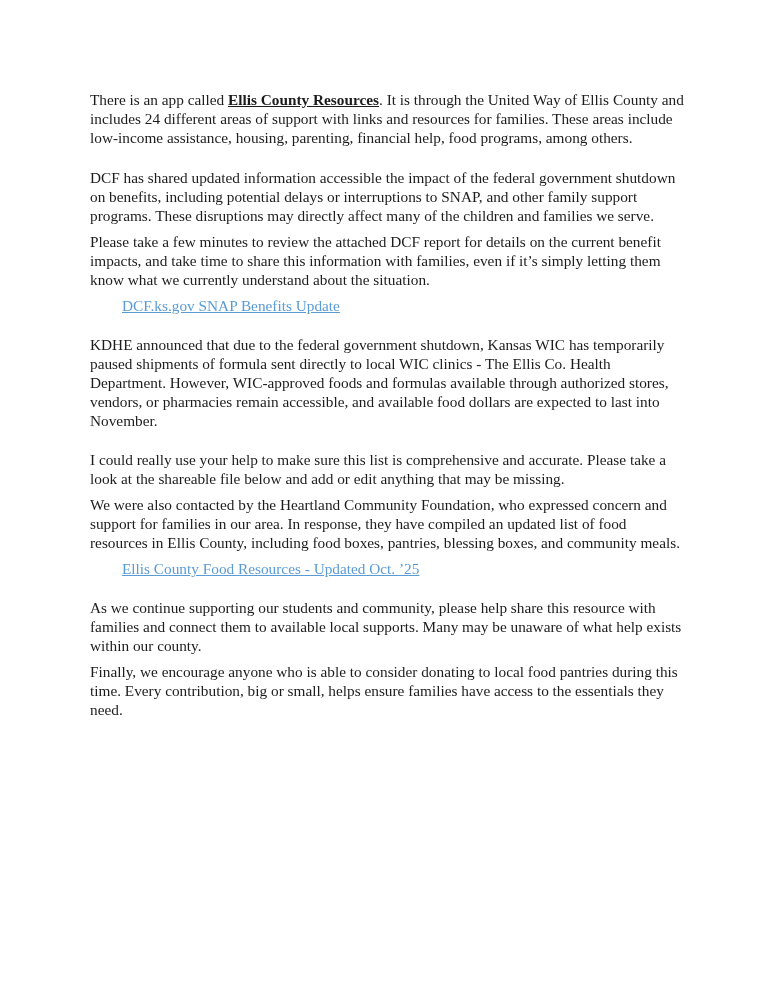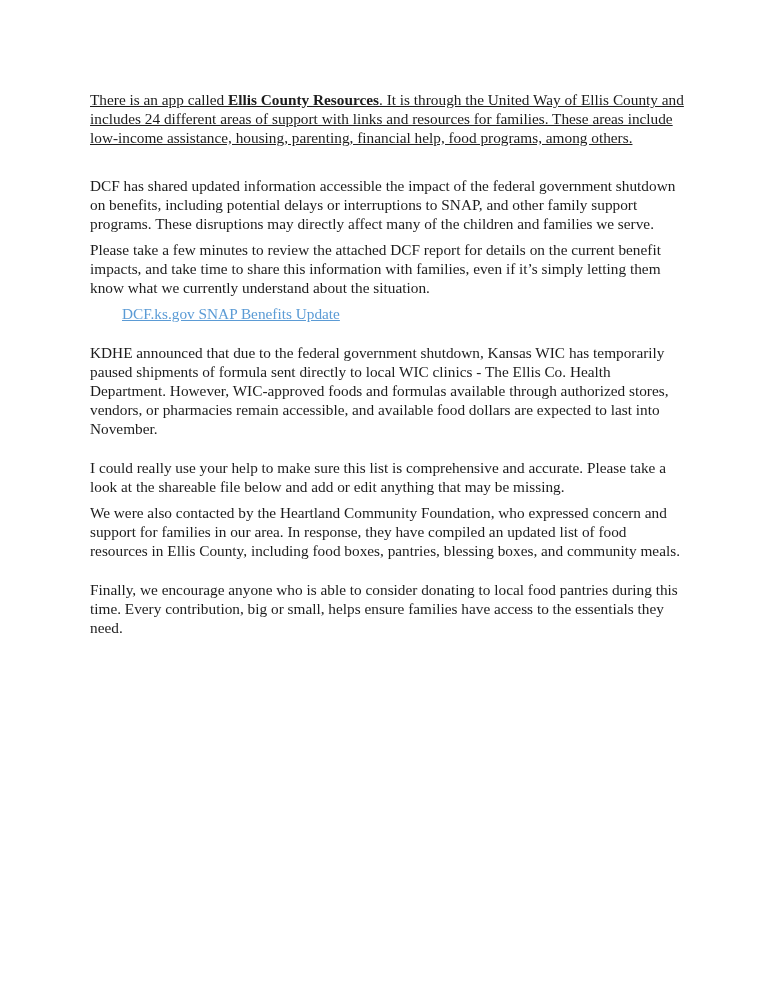--- a/index.html
+++ b/index.html
@@ -20,22 +20,21 @@
     color: #1c1c1c;
     overflow: hidden;
   }
   .page p {
     margin: 0 0 7px 0;
   }
   .section {
     margin-bottom: 20px;
   }
   .intro-section {
-    margin-bottom: 29px;
-    text-decoration: underline;
+    margin-bottom: 21px;
   }
   .app-name {
     font-weight: bold;
     text-decoration: underline;
   }
   .link-line {
     margin: 2px 0 0 0;
   }
   a.doc-link {
     color: #5b9bd5;
@@ -59,19 +58,21 @@
     <p class="link-line"><a href="#" class="doc-link">DCF.ks.gov SNAP Benefits Update</a></p>
   </div>
 
   <div class="section">
     <p class="para">KDHE announced that due to the federal government shutdown, Kansas WIC has temporarily paused shipments of formula sent directly to local WIC clinics - The Ellis Co. Health Department. However, WIC-approved foods and formulas available through authorized stores, vendors, or pharmacies remain accessible, and available food dollars are expected to last into November.</p>
   </div>
 
   <div class="section">
     <p class="para">I could really use your help to make sure this list is comprehensive and accurate. Please take a look at the shareable file below and add or edit anything that may be missing.</p>
     <p class="para">We were also contacted by the Heartland Community Foundation, who expressed concern and support for families in our area. In response, they have compiled an updated list of food resources in Ellis County, including food boxes, pantries, blessing boxes, and community meals.</p>
+    <p class="link-line"><a href="#" class="doc-link">Ellis County Food Resources - Updated Oct. ’25</a></p>
   </div>
 
   <div class="section">
+    <p class="para">As we continue supporting our students and community, please help share this resource with families and connect them to available local supports. Many may be unaware of what help exists within our county.</p>
     <p class="para">Finally, we encourage anyone who is able to consider donating to local food pantries during this time. Every contribution, big or small, helps ensure families have access to the essentials they need.</p>
   </div>
 
 </div>
 
 </body></html>

